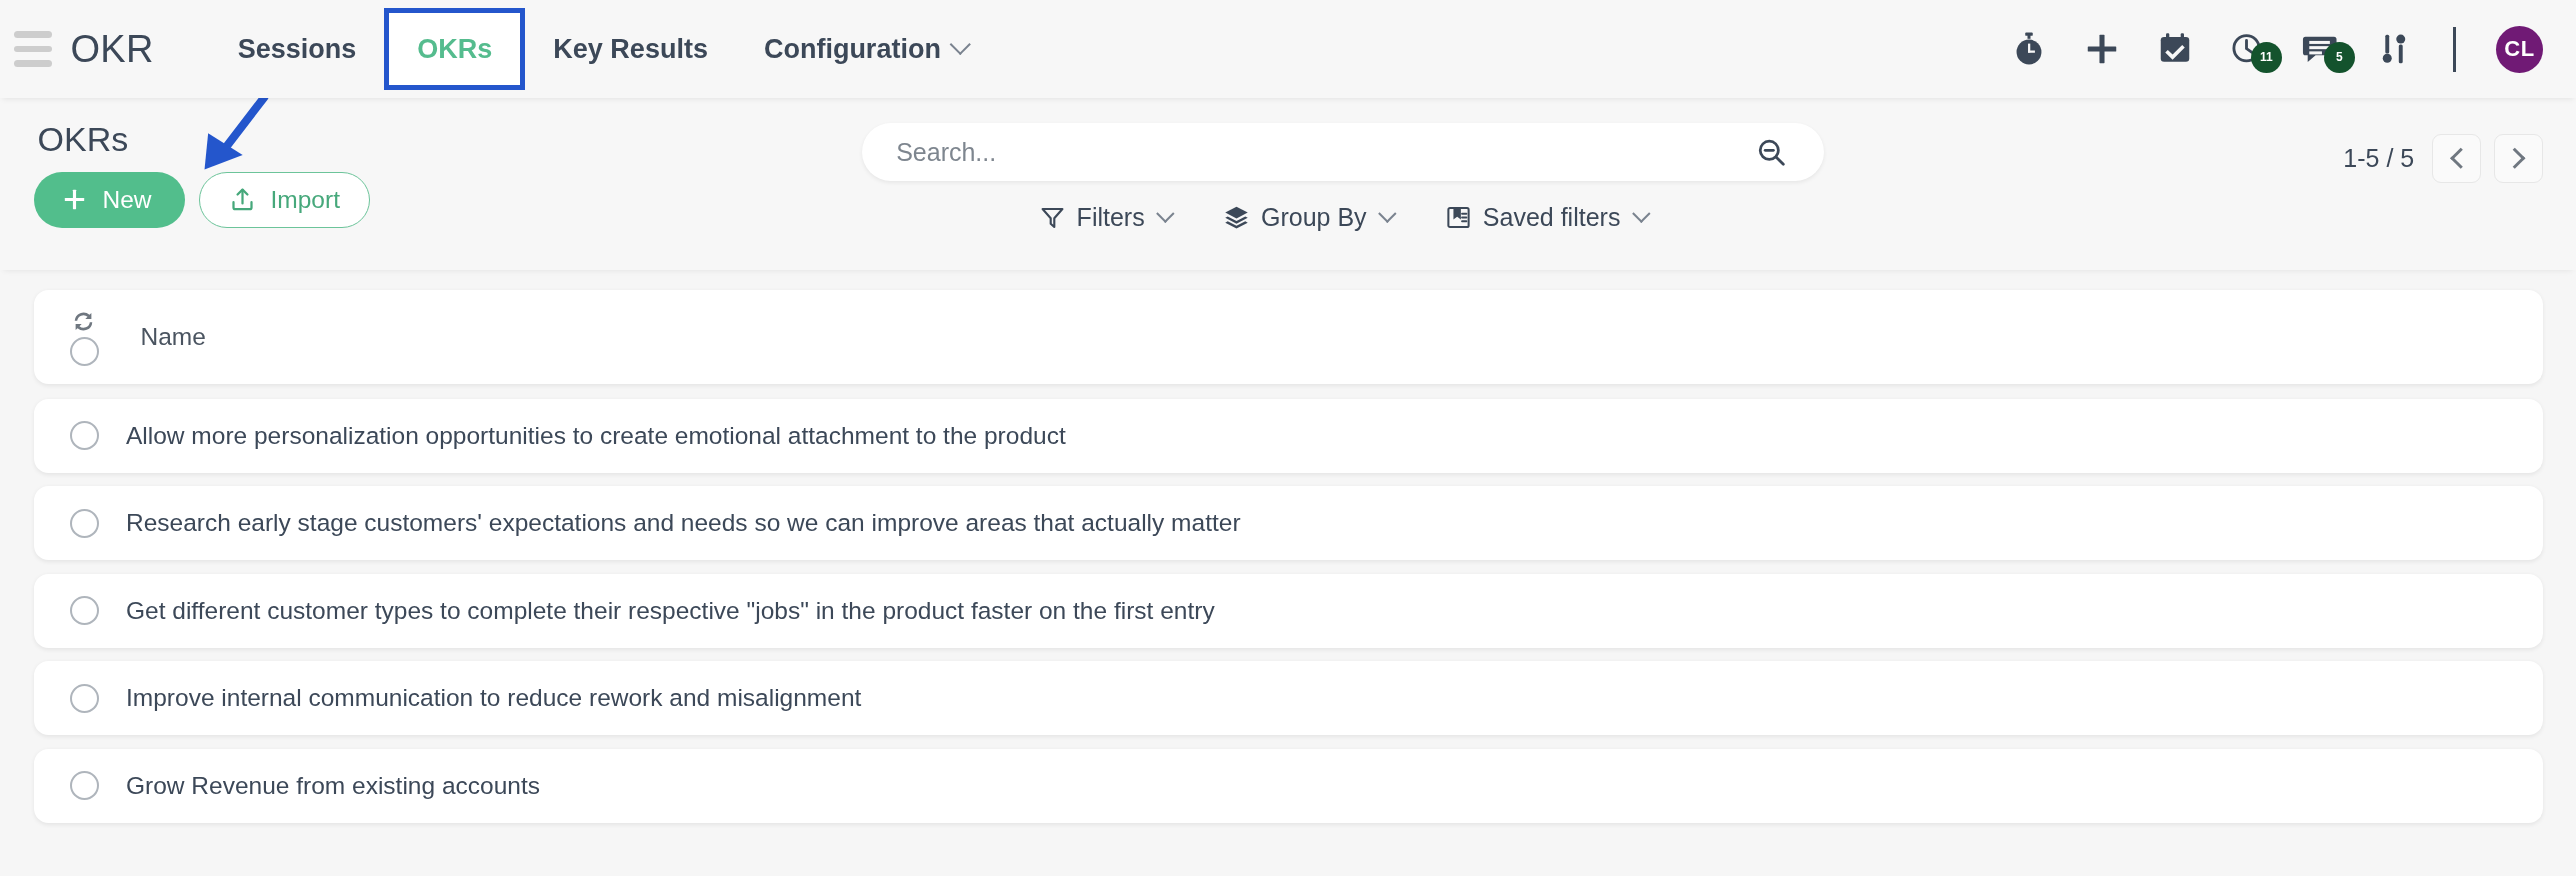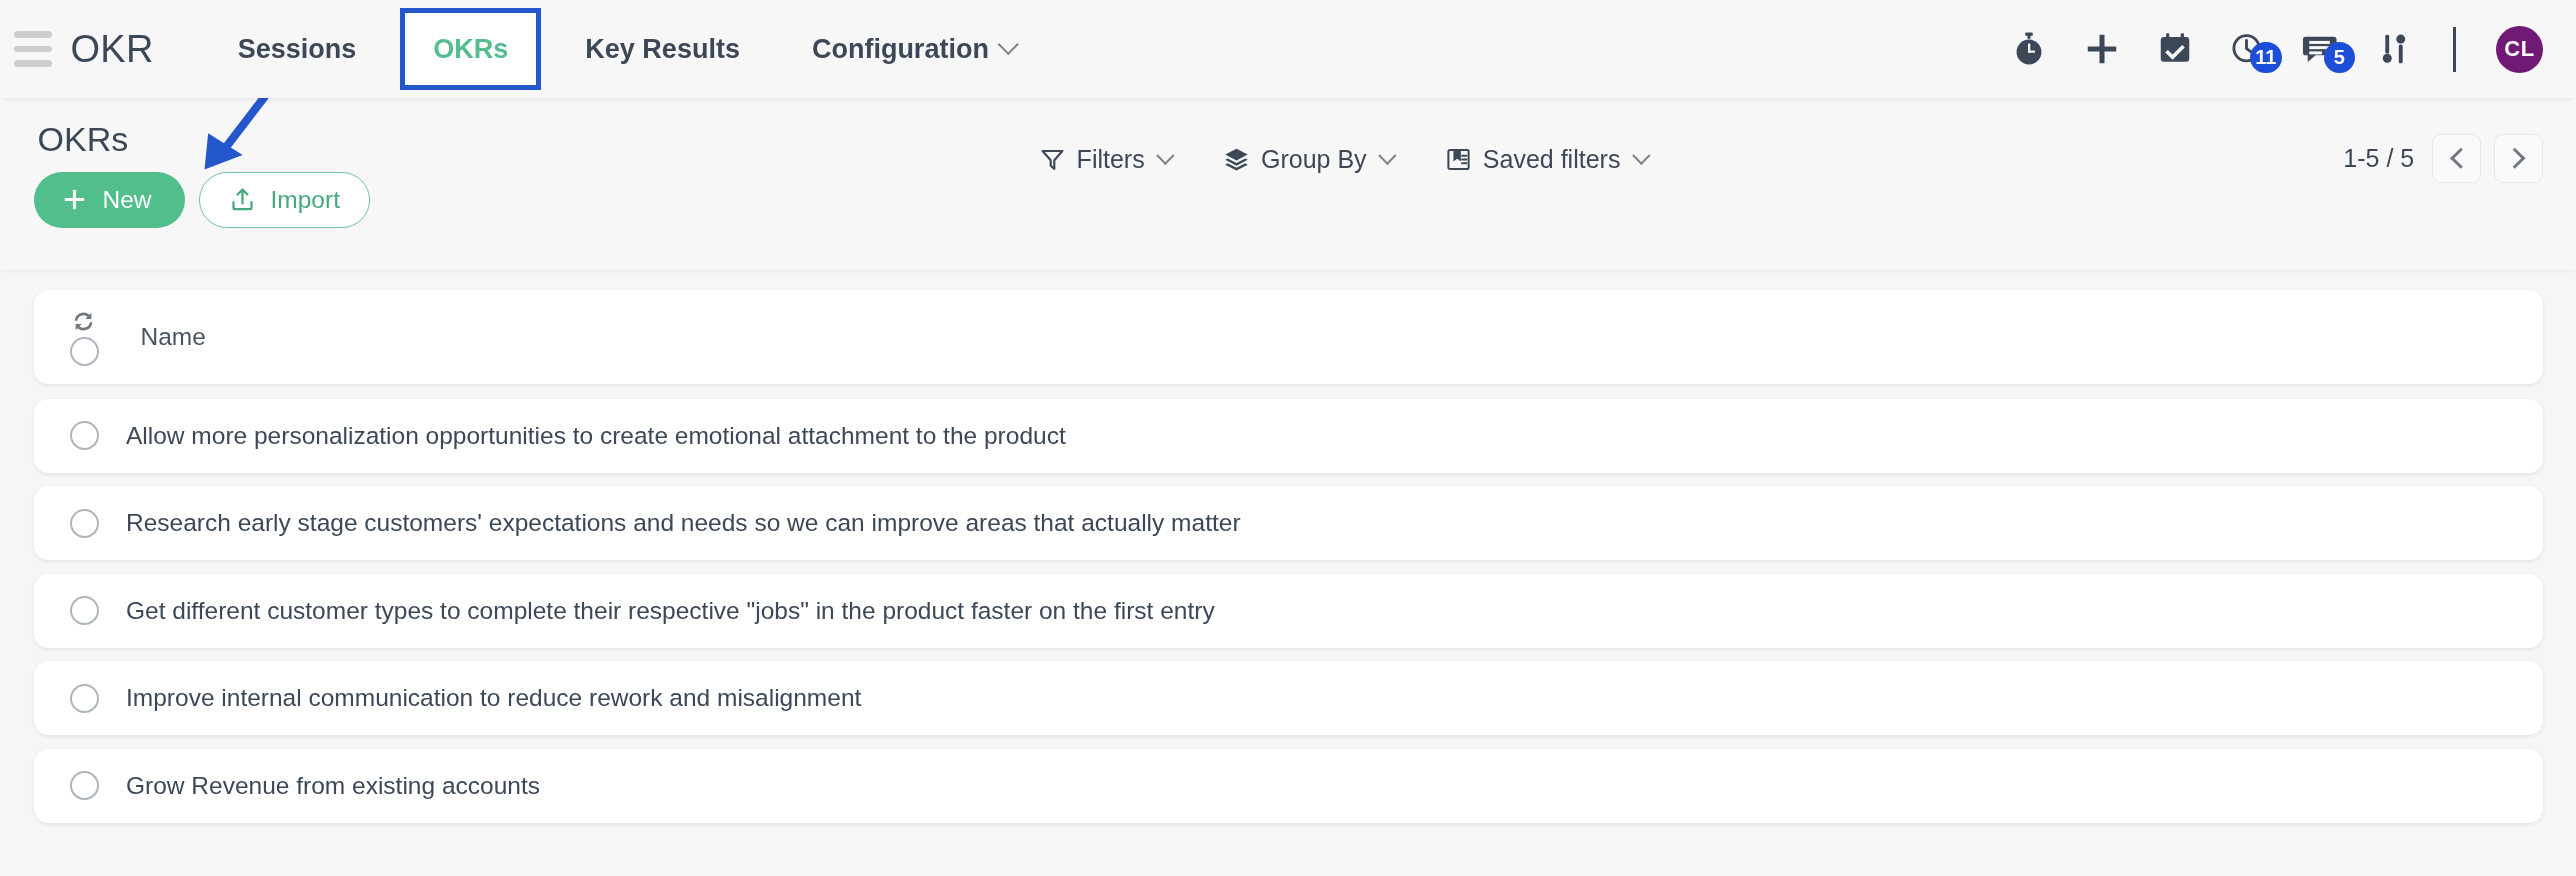--- a/index.html
+++ b/index.html
@@ -47,21 +47,21 @@
     color: #3C4858;
     letter-spacing: 0.3px;
     margin-right: 56px;
     white-space: nowrap;
   }
 
   .nav-items {
     display: flex;
     align-items: center;
     height: 100%;
-    gap: 16px;
+    gap: 0;
   }
   .nav-item {
     font-size: 27px;
     font-weight: bold;
     color: #3C4858;
     padding: 0 28px;
     height: 100%;
     display: flex;
     align-items: center;
     gap: 11.8px;
@@ -104,23 +104,23 @@
   }
   .tool svg { display: block; }
   .badge {
     position: absolute;
     right: -12.7px;
     bottom: -2.7px;
     min-width: 31px;
     height: 31px;
     padding: 0 5.4px;
     border-radius: 15.4px;
-    background: #1d4ed8;
+    background: #14532d;
     color: #FFFFFF;
-    font-size: 20px;
+    font-size: 12px;
     font-weight: bold;
     display: flex;
     align-items: center;
     justify-content: center;
     line-height: 1;
   }
   .nav-divider {
     width: 2.7px;
     height: 45px;
     background: #3C4858;
@@ -464,20 +464,30 @@
           <path d="M12 15.5 V3.5"></path>
           <path d="M7.6 7.6 L12 3.2 L16.4 7.6"></path>
           <path d="M4 14.4 V19 a1.6 1.6 0 0 0 1.6 1.6 h12.8 A1.6 1.6 0 0 0 20 19 v-4.6"></path>
         </svg>
         <span>Import</span>
       </div>
     </div>
   </div>
 
   <div class="center-block">
+    <div class="search-wrap">
+      <input type="text" placeholder="Search..." style="">
+      <div class="search-icon-btn">
+        <svg width="33" height="33" viewBox="0 0 24 24" fill="none" stroke="currentColor" stroke-width="2" stroke-linecap="round">
+          <circle cx="10.4" cy="10.4" r="6.6"></circle>
+          <path d="M7.4 10.4 H13.4"></path>
+          <path d="M15.3 15.3 L20.6 20.6"></path>
+        </svg>
+      </div>
+    </div>
 
     <div class="filter-row">
       <div class="filter-item">
         <svg width="27" height="27" viewBox="0 0 24 24" fill="none" stroke="currentColor" stroke-width="1.9" stroke-linejoin="round">
           <path d="M3.2 4.4 H20.8 L13.6 12.6 V20.4 L10.4 17.6 V12.6 Z"></path>
         </svg>
         <span>Filters</span>
         <span class="chev-sm"></span>
       </div>
 

